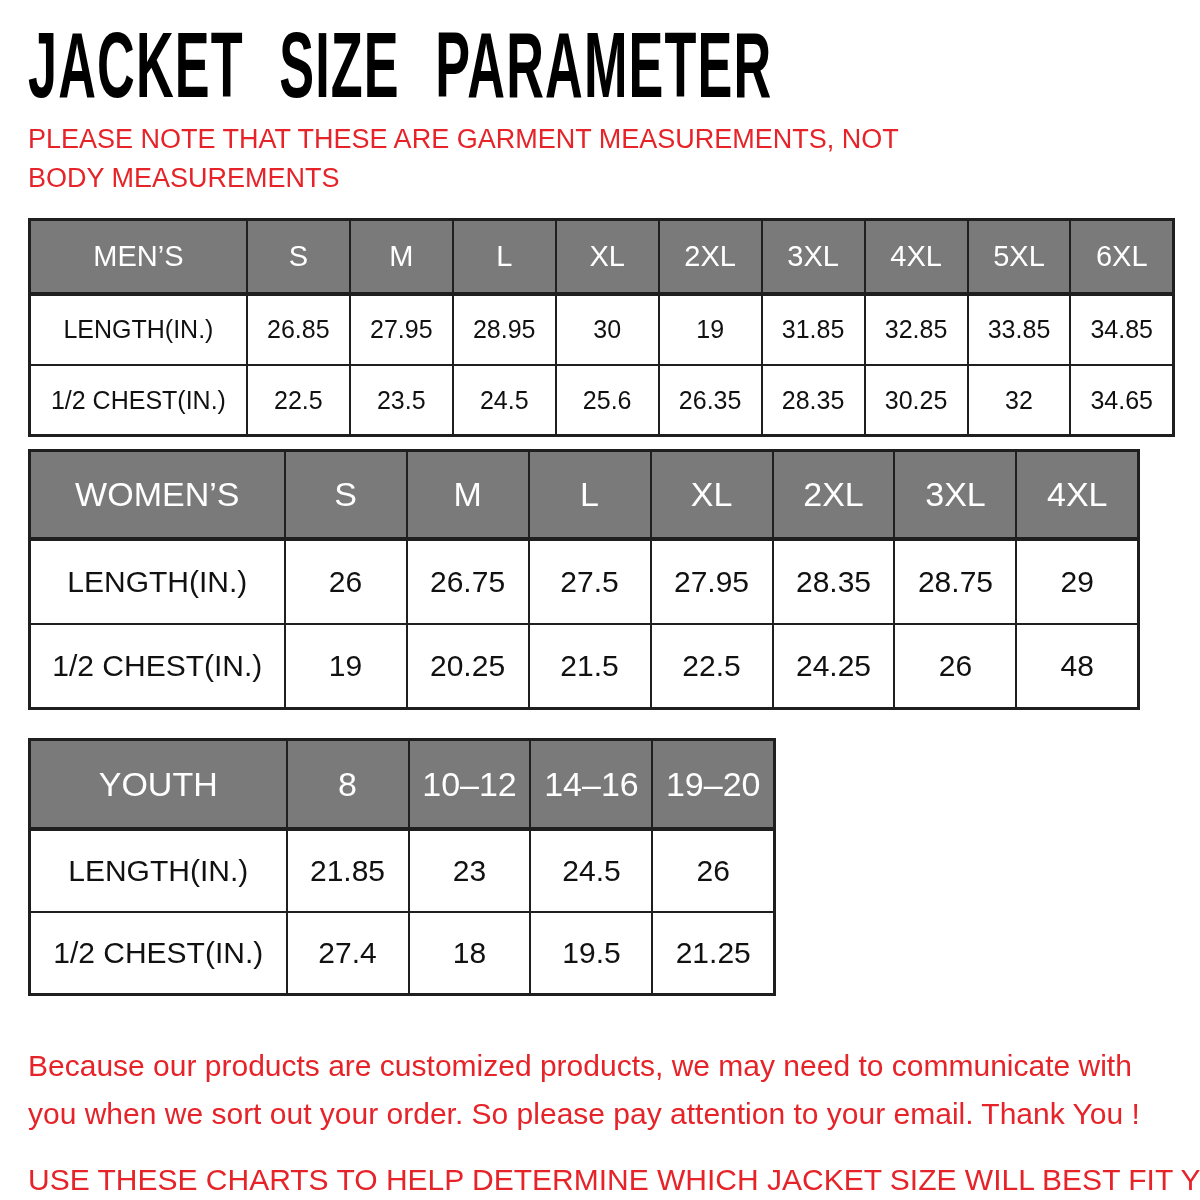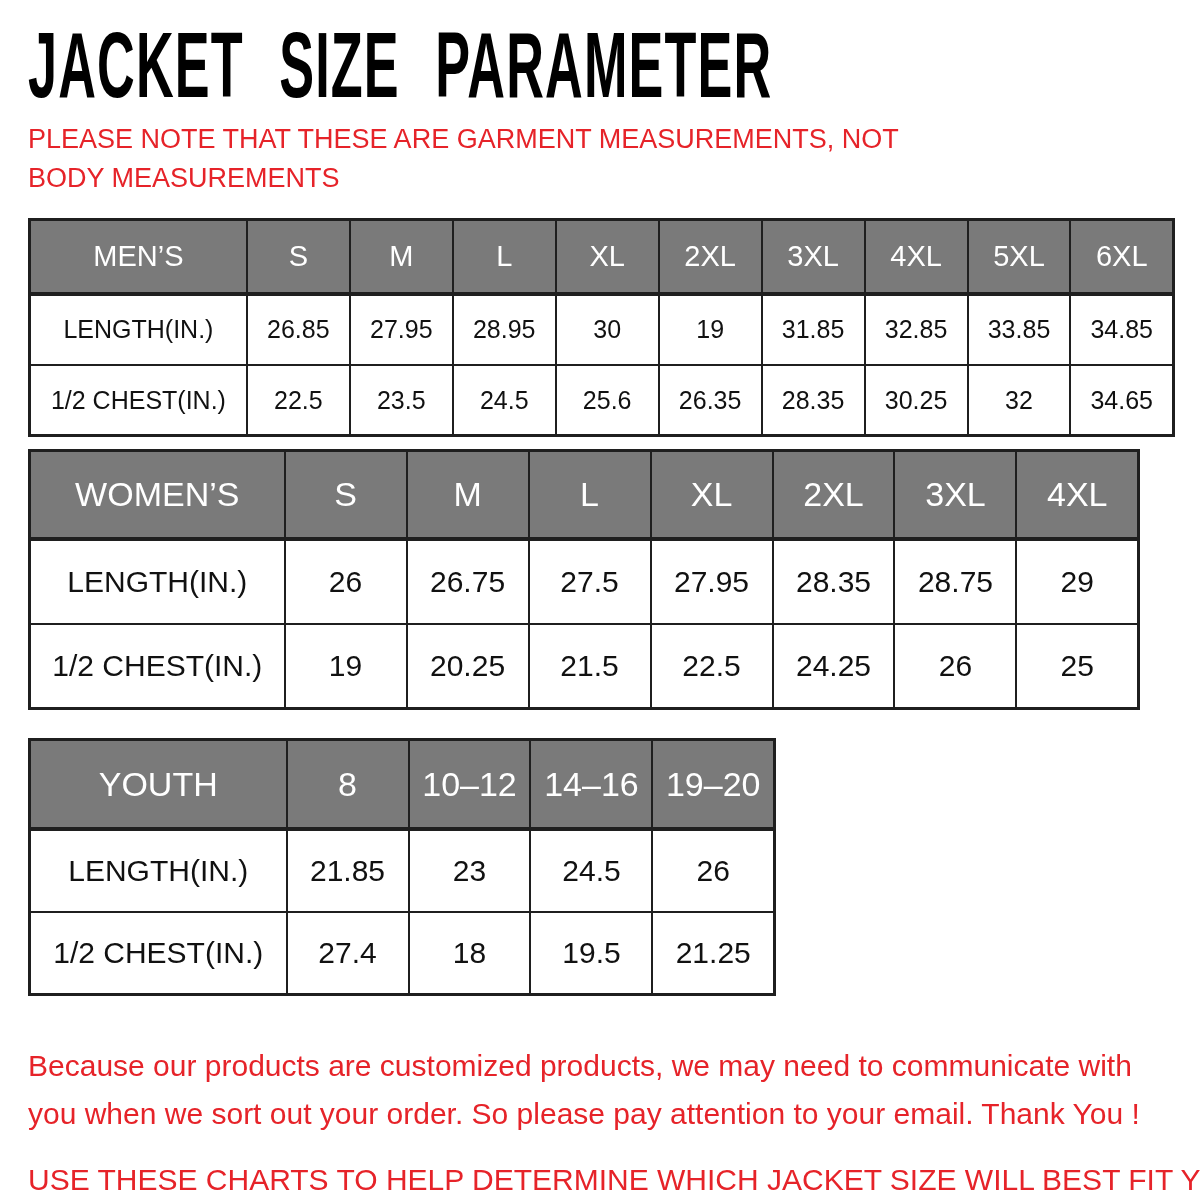--- a/index.html
+++ b/index.html
@@ -168,21 +168,21 @@
         <td>29</td>
       </tr>
       <tr>
         <td class="label-col">1/2 CHEST(IN.)</td>
         <td>19</td>
         <td>20.25</td>
         <td>21.5</td>
         <td>22.5</td>
         <td>24.25</td>
         <td>26</td>
-        <td>25</td>
+        <td>48</td>
       </tr>
     </tbody>
   </table>
 
 <table class="t-youth">
     <thead>
       <tr>
         <th class="label-col">YOUTH</th>
         <th>8</th>
         <th>10–12</th>

